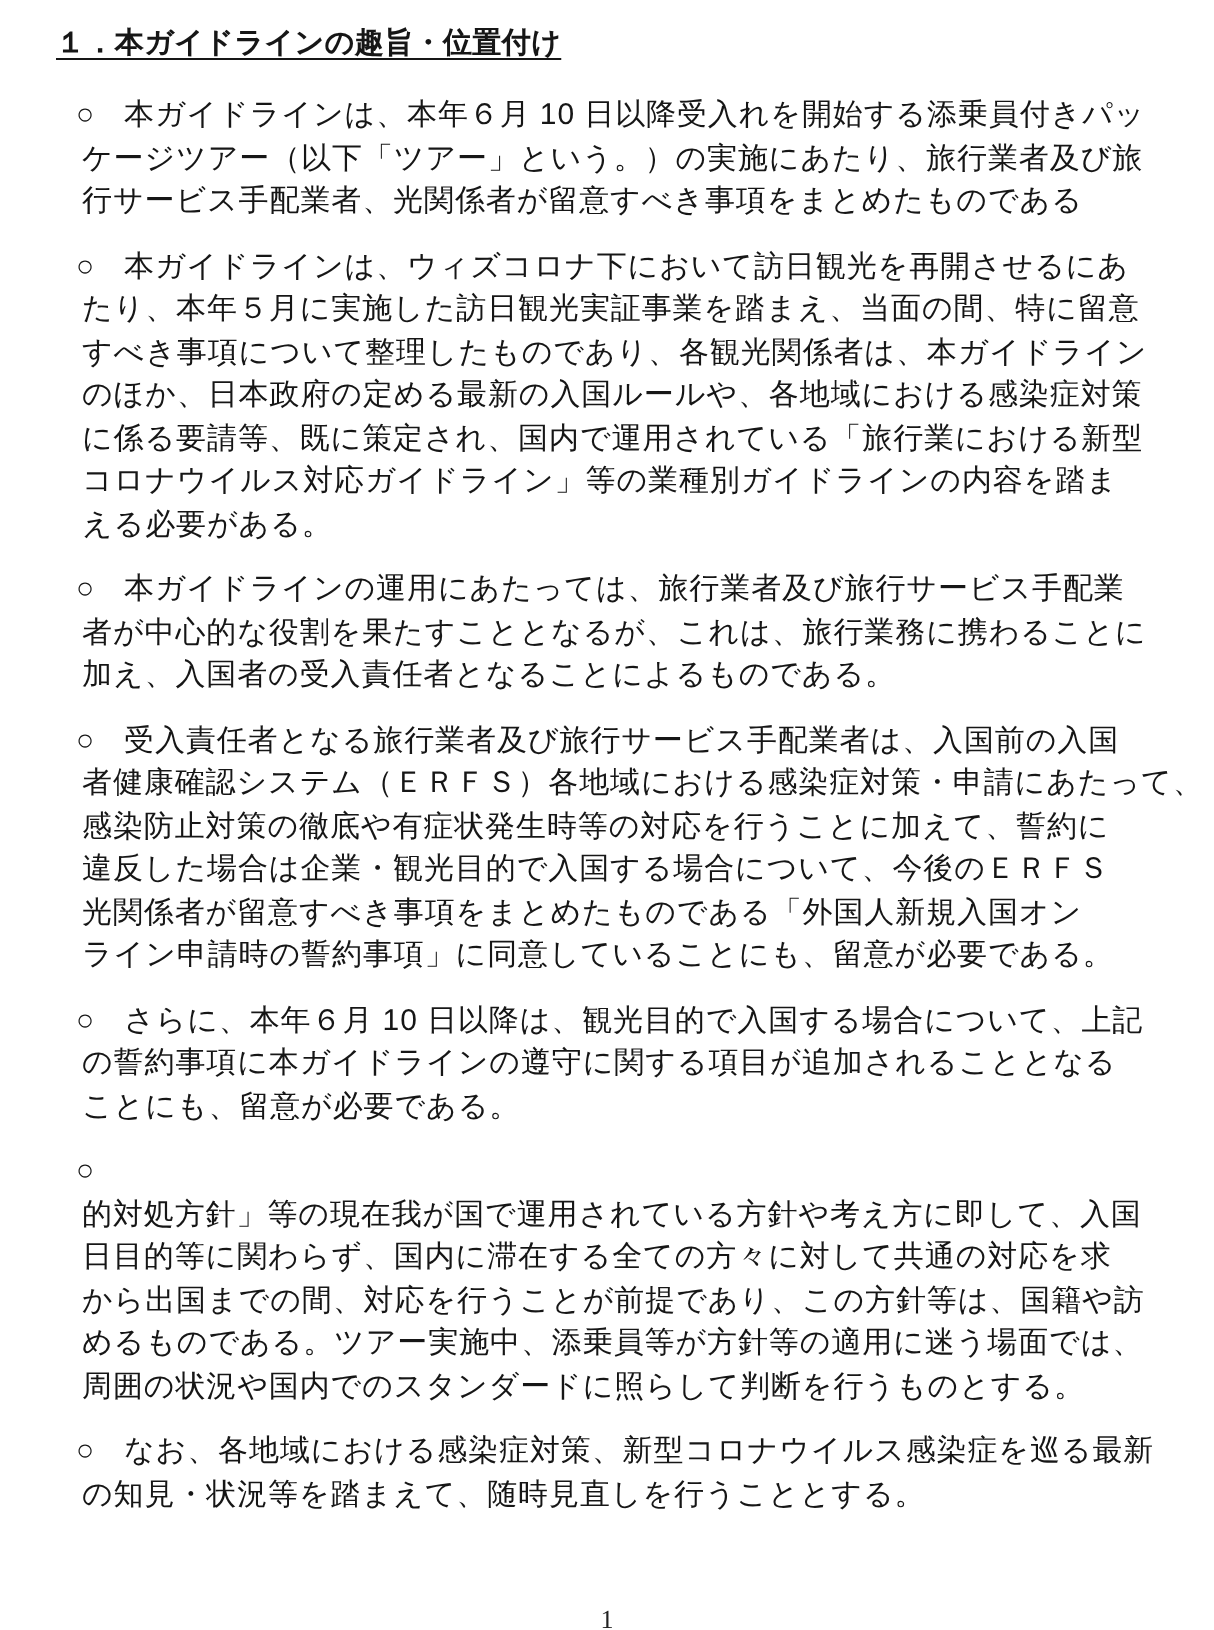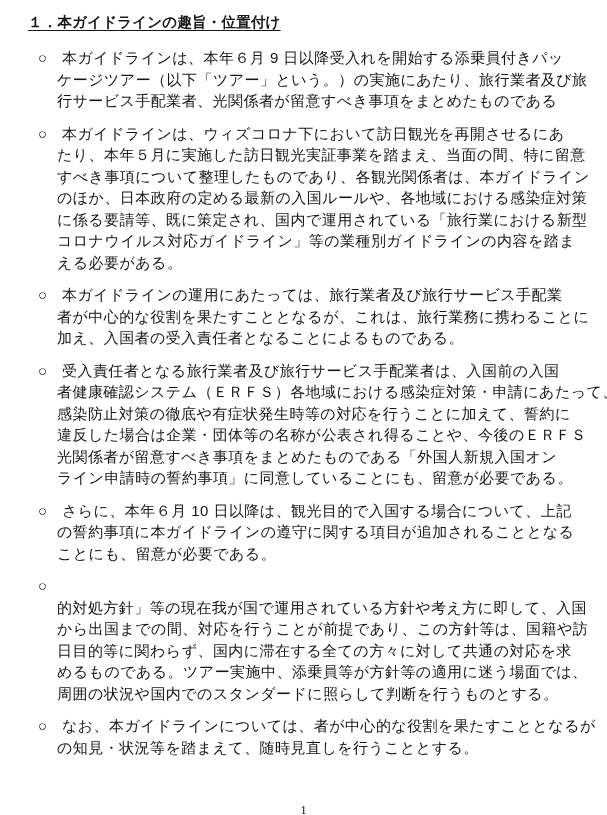--- a/index.html
+++ b/index.html
@@ -29,21 +29,21 @@
     white-space: nowrap;
   }
   .content {
     margin-top: 15px;
   }
   .para { margin: 0; }
   .para + .para { margin-top: 11px; }
   .line {
     height: 21.5px;
     line-height: 21.5px;
-    padding-left: 57px;
+    padding-left: 41px;
     font-size: 15px;
     letter-spacing: 0.45px;
     white-space: nowrap;
   }
   .line.first {
     padding-left: 62px;
     position: relative;
   }
   .bullet {
     position: absolute;
@@ -62,21 +62,21 @@
     color: #222222;
   }
 </style>
 </head>
 <body>
 
 <div class="page">
   <h1 class="title">１．本ガイドラインの趣旨・位置付け</h1>
   <div class="content">
       <div class="para">
-        <div class="line first"><span class="bullet">○</span><span>本ガイドラインは、本年６月 9 日以降受入れを開始する添乗員付きパッ</span></div>
+        <div class="line first"><span class="bullet">○</span><span>本ガイドラインは、本年６月 10 日以降受入れを開始する添乗員付きパッ</span></div>
         <div class="line">ケージツアー（以下「ツアー」という。）の実施にあたり、旅行業者及び旅</div>
         <div class="line">行サービス手配業者、光関係者が留意すべき事項をまとめたものである</div>
       </div>
       <div class="para">
         <div class="line first"><span class="bullet">○</span><span>本ガイドラインは、ウィズコロナ下において訪日観光を再開させるにあ</span></div>
         <div class="line">たり、本年５月に実施した訪日観光実証事業を踏まえ、当面の間、特に留意</div>
         <div class="line">すべき事項について整理したものであり、各観光関係者は、本ガイドライン</div>
         <div class="line">のほか、日本政府の定める最新の入国ルールや、各地域における感染症対策</div>
         <div class="line">に係る要請等、既に策定され、国内で運用されている「旅行業における新型</div>
         <div class="line">コロナウイルス対応ガイドライン」等の業種別ガイドラインの内容を踏ま</div>
@@ -84,36 +84,36 @@
       </div>
       <div class="para">
         <div class="line first"><span class="bullet">○</span><span>本ガイドラインの運用にあたっては、旅行業者及び旅行サービス手配業</span></div>
         <div class="line">者が中心的な役割を果たすこととなるが、これは、旅行業務に携わることに</div>
         <div class="line">加え、入国者の受入責任者となることによるものである。</div>
       </div>
       <div class="para">
         <div class="line first"><span class="bullet">○</span><span>受入責任者となる旅行業者及び旅行サービス手配業者は、入国前の入国</span></div>
         <div class="line">者健康確認システム（ＥＲＦＳ）各地域における感染症対策・申請にあたって、</div>
         <div class="line">感染防止対策の徹底や有症状発生時等の対応を行うことに加えて、誓約に</div>
-        <div class="line">違反した場合は企業・団体等の名称が公表され得ることや、今後のＥＲＦＳ</div>
+        <div class="line">違反した場合は企業・観光目的で入国する場合について、今後のＥＲＦＳ</div>
         <div class="line">光関係者が留意すべき事項をまとめたものである「外国人新規入国オン</div>
         <div class="line">ライン申請時の誓約事項」に同意していることにも、留意が必要である。</div>
       </div>
       <div class="para">
         <div class="line first"><span class="bullet">○</span><span>さらに、本年６月 10 日以降は、観光目的で入国する場合について、上記</span></div>
         <div class="line">の誓約事項に本ガイドラインの遵守に関する項目が追加されることとなる</div>
         <div class="line">ことにも、留意が必要である。</div>
       </div>
       <div class="para">
         <div class="line first"><span class="bullet">○</span></div>
         <div class="line">的対処方針」等の現在我が国で運用されている方針や考え方に即して、入国</div>
+        <div class="line">日目的等に関わらず、国内に滞在する全ての方々に対して共通の対応を求</div>
         <div class="line">から出国までの間、対応を行うことが前提であり、この方針等は、国籍や訪</div>
-        <div class="line">日目的等に関わらず、国内に滞在する全ての方々に対して共通の対応を求</div>
         <div class="line">めるものである。ツアー実施中、添乗員等が方針等の適用に迷う場面では、</div>
         <div class="line">周囲の状況や国内でのスタンダードに照らして判断を行うものとする。</div>
       </div>
       <div class="para">
-        <div class="line first"><span class="bullet">○</span><span>なお、本ガイドラインについては、者が中心的な役割を果たすこととなるが</span></div>
+        <div class="line first"><span class="bullet">○</span><span>なお、各地域における感染症対策、新型コロナウイルス感染症を巡る最新</span></div>
         <div class="line">の知見・状況等を踏まえて、随時見直しを行うこととする。</div>
       </div>
     </div>
   <div class="page-number">1</div>
 </div>
 
 </body></html>

